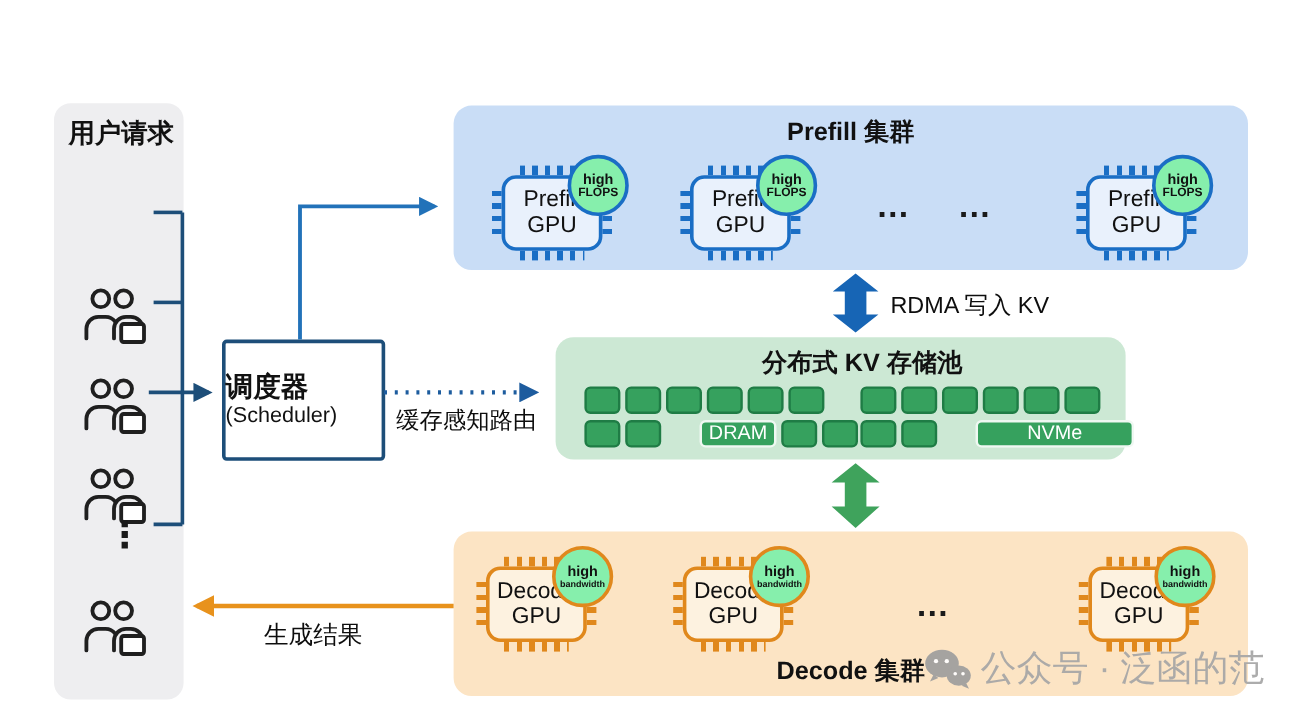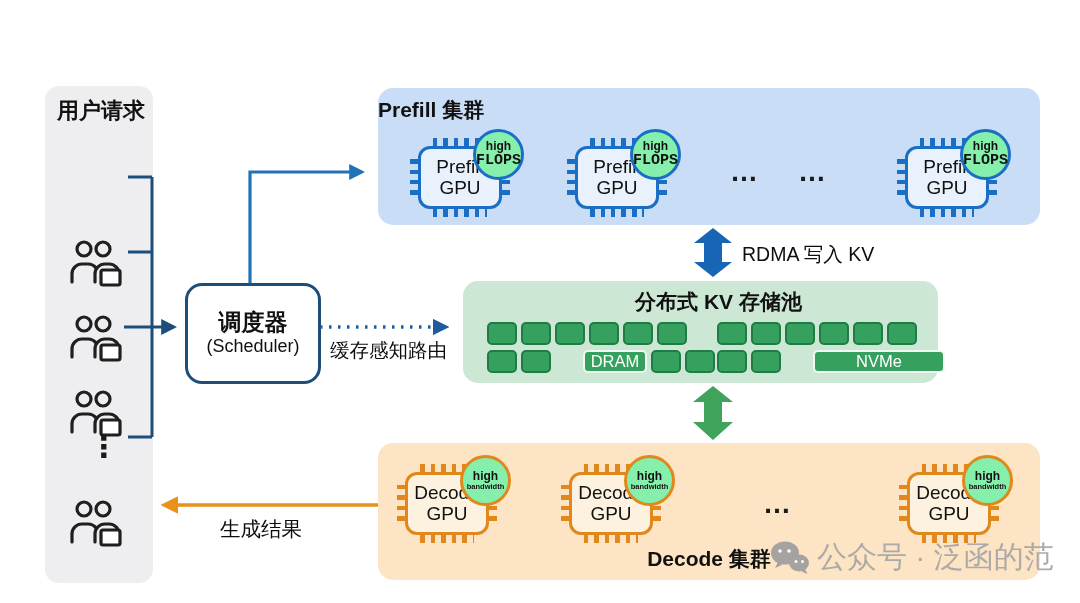--- a/index.html
+++ b/index.html
@@ -10,48 +10,48 @@
   
   #main-title{left:0;top:16px;width:1080px;text-align:center;font-size:31px;font-weight:800;letter-spacing:.5px;color:#0d0d0d;}
 
   
   #users-panel{left:45px;top:86px;width:108px;height:497px;background:#eeeef0;border-radius:14px;}
   #users-title{left:12px;top:10px;font-size:22px;font-weight:800;}
   .user-icon{left:24px;width:56px;height:50px;}
   #user-dots{left:44px;top:352px;font-size:30px;font-weight:800;line-height:.62;letter-spacing:0;color:#1a1a1a;white-space:pre;}
 
   
-  #scheduler{left:185px;top:283px;width:130px;height:95px;background:#fff;border:3.5px solid #1d4e79;border-radius:17px;
-             display:flex;flex-direction:column;align-items:center;justify-content:center;line-height:1.18;}
+  #scheduler{left:185px;top:283px;width:130px;height:95px;background:#fff;border:3.5px solid #1d4e79;border-radius:4px;
+             display:flex;flex-direction:column;align-items:flex-start;justify-content:center;line-height:1.18;}
   #scheduler .t1{font-size:23px;font-weight:800;}
   #scheduler .t2{font-size:18px;}
 
   
   .cluster{border-radius:15px;}
   #prefill-cluster{left:378px;top:88px;width:662px;height:137px;background:#c9ddf6;}
-  #prefill-title{left:0;top:8px;width:662px;text-align:left;font-size:21px;font-weight:800;}
+  #prefill-title{left:0;top:8px;width:662px;text-align:center;font-size:21px;font-weight:800;}
   #kv-pool{left:463px;top:281px;width:475px;height:102px;background:#cce8d4;}
   #kv-title{left:18px;top:7px;width:475px;text-align:center;font-size:21px;font-weight:800;}
   #decode-cluster{left:378px;top:443px;width:662px;height:137px;background:#fce4c4;}
   #decode-title{left:0;bottom:7px;width:662px;text-align:center;font-size:21px;font-weight:800;}
 
   
   .chip{position:absolute;width:84px;height:63px;}
   .chip.blue{--c:#1a6ec5;--fill:#e9f1fc;}
   .chip.orange{--c:#e0881c;--fill:#fdf2e0;}
   .chip .body{position:absolute;inset:0;background:var(--fill);border:3px solid var(--c);border-radius:12px;
               display:flex;flex-direction:column;align-items:center;justify-content:center;font-size:19px;line-height:1.08;}
   .chip .pt,.chip .pb{position:absolute;left:15px;right:15px;height:8px;background:repeating-linear-gradient(to right,var(--c) 0 4.5px,transparent 4.5px 10.5px);}
   .chip .pt{top:-8px}.chip .pb{bottom:-8px}
   .chip .pl,.chip .pr{position:absolute;top:13px;bottom:13px;width:8px;background:repeating-linear-gradient(to bottom,var(--c) 0 4.5px,transparent 4.5px 10.5px);}
   .chip .pl{left:-8px}.chip .pr{right:-8px}
   .chip .badge{position:absolute;top:-17px;right:-22px;width:45px;height:45px;background:#86efac;border:3px solid var(--c);
                border-radius:50%;display:flex;flex-direction:column;align-items:center;justify-content:center;font-weight:800;line-height:1.05;z-index:2;}
   .chip .b1{font-size:12px;}
-  .chip.blue .b2{font-size:15px;font-family:Liberation Mono, monospace;}
+  .chip.blue .b2{font-size:10px;}
   .chip.orange .b2{font-size:7.5px;}
   .dots{font-size:28px;font-weight:800;letter-spacing:2px;color:#1a1a1a;}
 
   
   .kv-row{position:absolute;display:flex;gap:4px;height:23px;}
   .kv-sq{width:30px;height:23px;background:#36a15e;border:2px solid #1f7c45;border-radius:5px;box-sizing:border-box;}
   .kv-block{height:23px;background:#36a15e;border:2px solid rgba(255,255,255,.92);border-radius:5px;box-sizing:border-box;
             color:#fff;font-size:16.5px;display:flex;align-items:center;justify-content:center;margin-left:28px;}
   .kv-dram{width:64px;} .kv-nvme{width:132px;}
 

